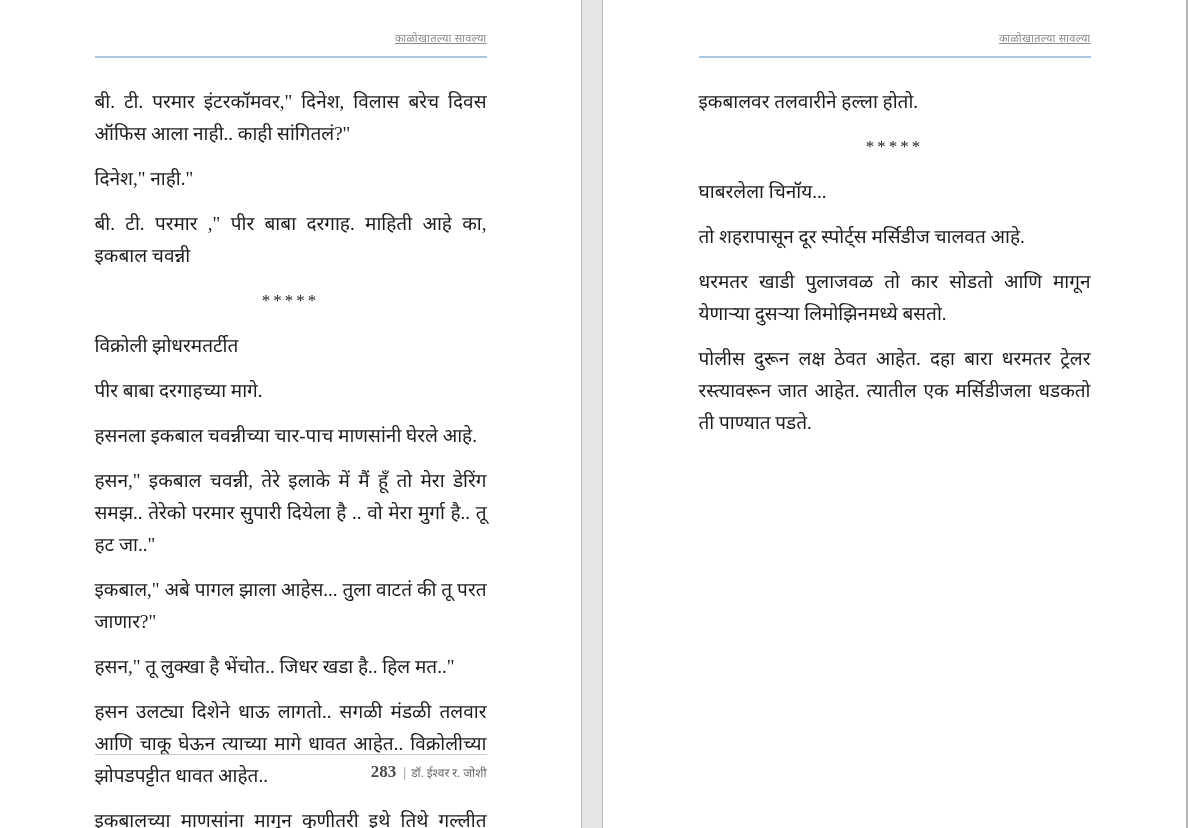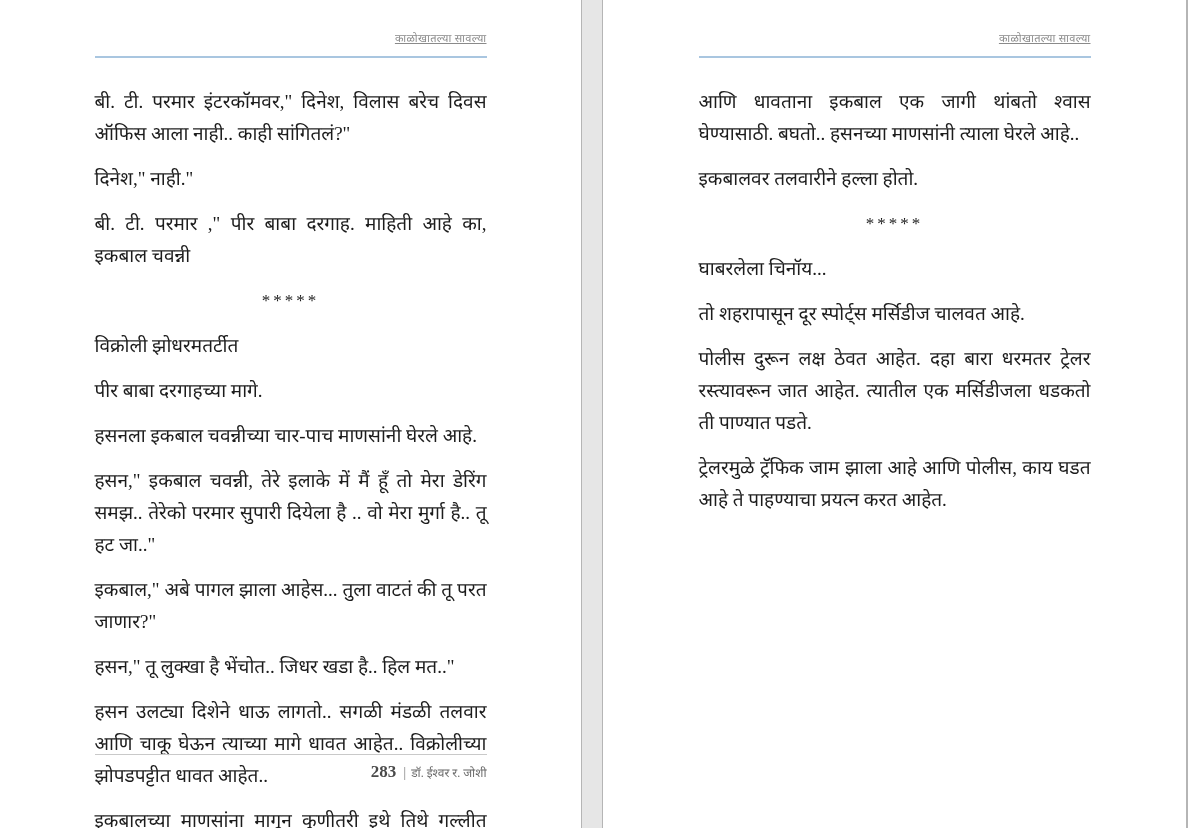--- a/index.html
+++ b/index.html
@@ -128,24 +128,23 @@
   </div>
 </div>
 
 <div class="gutter"></div>
 
 <div class="page page-right">
   <div class="content">
     <div class="running-header">काळोखातल्या सावल्या</div>
     <div class="header-rule"></div>
     <div class="body-text">
-      <p class="para">आणि धावताना इकबाल एक जागी थांबतो श्वास घेण्यासाठी. बघतो.. हसनच्या माणसांनी त्याला घेरले आहे..</p>
       <p class="para">इकबालवर तलवारीने हल्ला होतो.</p>
       <p class="para sep">*****</p>
       <p class="para">घाबरलेला चिनॉय...</p>
       <p class="para">तो शहरापासून दूर स्पोर्ट्स मर्सिडीज चालवत आहे.</p>
+      <p class="para">धरमतर खाडी पुलाजवळ तो कार सोडतो आणि मागून येणाऱ्या दुसऱ्या लिमोझिनमध्ये बसतो.</p>
       <p class="para">पोलीस दुरून लक्ष ठेवत आहेत. दहा बारा धरमतर ट्रेलर रस्त्यावरून जात आहेत. त्यातील एक मर्सिडीजला धडकतो ती पाण्यात पडते.</p>
-      <p class="para">ट्रेलरमुळे ट्रॅफिक जाम झाला आहे आणि पोलीस, काय घडत आहे ते पाहण्याचा प्रयत्न करत आहेत.</p>
     </div>
   </div>
 </div>
 
 <div class="edge-right"></div>
 
 </body></html>

